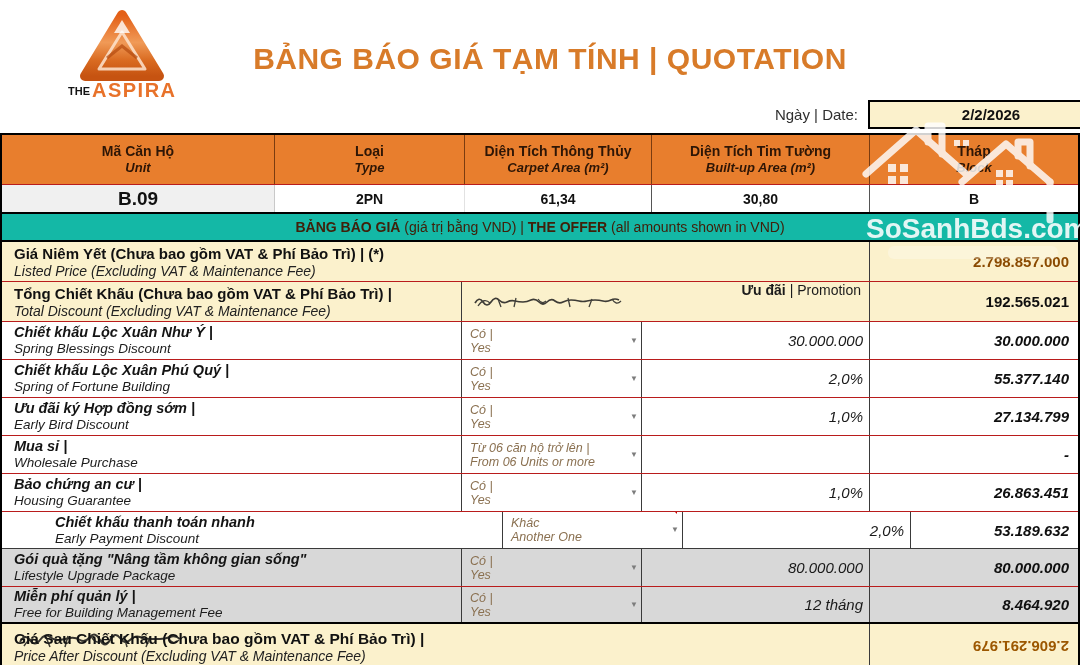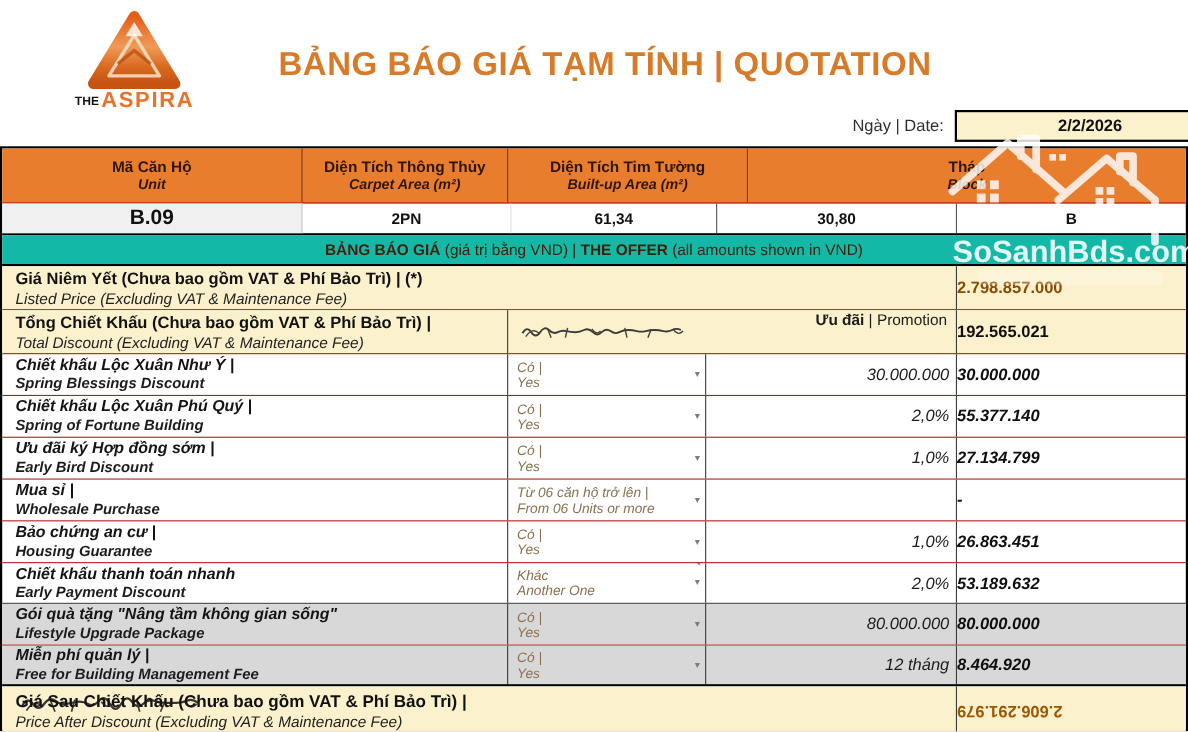--- a/index.html
+++ b/index.html
@@ -38,32 +38,32 @@
         display:flex;align-items:center;justify-content:center;
         color:#40200a;font-size:14px;}
   .band b{font-weight:bold;}
   .c1{width:273px;} .c2{width:190px;} .c3{width:187px;} .c4{width:218px;} .c5{flex:1;}
 
   
   .l{width:460px;padding:3px 6px 3px 12px;display:flex;flex-direction:column;justify-content:center;}
   .lw{width:868px;padding:3px 6px 3px 12px;display:flex;flex-direction:column;justify-content:center;}
   .o{width:180px;padding:2px 4px 2px 8px;display:flex;flex-direction:column;justify-content:center;}
   .v{width:228px;display:flex;align-items:center;justify-content:flex-end;padding-right:6px;}
-  .a{flex:1;display:flex;align-items:center;justify-content:flex-start;padding-right:9px;}
+  .a{flex:1;display:flex;align-items:center;justify-content:flex-end;padding-right:9px;}
   .lbl-vi{font-size:14.5px;font-weight:bold;font-style:italic;color:#141414;line-height:17px;white-space:nowrap;}
-  .lbl-en{font-size:13.5px;font-style:italic;color:#1c1c1c;line-height:16px;white-space:nowrap;font-weight:bold;}
+  .lbl-en{font-size:13.5px;font-style:italic;color:#1c1c1c;line-height:16px;white-space:nowrap;}
   .big-vi{font-size:15px;font-weight:bold;color:#111;line-height:18px;white-space:nowrap;}
   .big-en{font-size:14px;font-style:italic;color:#222;line-height:16px;white-space:nowrap;}
   .opt{font-size:12.5px;font-style:italic;color:#8a7050;line-height:14px;white-space:nowrap;}
   .val{font-size:15px;font-style:italic;color:#1a1a1a;}
   .amt{font-size:15px;font-weight:bold;font-style:italic;color:#0f0f0f;}
   .amt-brown{font-size:15px;font-weight:bold;color:#8a4a00;font-style:normal;}
   .amt-black{font-size:15px;font-weight:bold;color:#0f0f0f;font-style:normal;}
   .cream{background:#fbf1cc;} .grayrow{background:#d8d8d8;}
-  .r8{border-bottom:1px solid #3a3a3a;} .r10{border-bottom:2px solid #000;}
+  .r8{border-bottom:1px solid #3a3a3a;padding-left:41px;} .r10{border-bottom:2px solid #000;}
   .r11{border-bottom:none;height:45px;}
   .promo-cell{width:408px;display:flex;align-items:flex-start;justify-content:flex-end;
               padding-right:8px;position:relative;}
   .promo{font-size:14px;color:#1b1b1b;}
   .promo b{font-weight:bold;}
   .dd-arrow{position:absolute;right:3px;top:50%;transform:translateY(-50%);
             font-size:8px;color:#7d7d7d;line-height:8px;}
   .dd-arrow::after{content:"▼";}
   .note-marker{position:absolute;left:168px;top:-4px;width:0;height:0;
                border-top:6px solid #c40000;border-left:6px solid transparent;z-index:5;}
@@ -99,20 +99,24 @@
   <div id="title">BẢNG BÁO GIÁ TẠM TÍNH | QUOTATION</div>
   <div id="date-label">Ngày | Date:</div>
   <div id="date-box">2/2/2026</div>
 
   <div id="sheet">
 
     <div class="row hdr">
       <div class="cell c1">
         <span class="vi">Mã Căn Hộ</span>
         <span class="en">Unit</span>
+        </div>
+      <div class="cell c2">
+        <span class="vi">Loại</span>
+        <span class="en">Type</span>
         </div>
       <div class="cell c3">
         <span class="vi">Diện Tích Thông Thủy</span>
         <span class="en">Carpet Area (m²)</span>
         </div>
       <div class="cell c4">
         <span class="vi">Diện Tích Tim Tường</span>
         <span class="en">Built-up Area (m²)</span>
         </div>
       <div class="cell c5">

